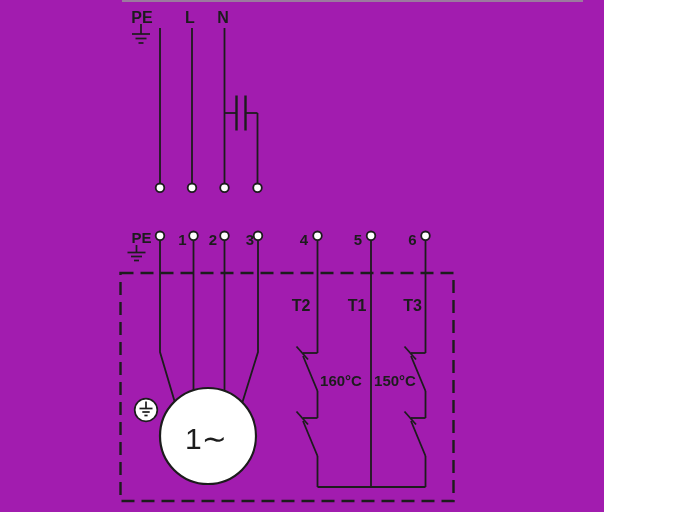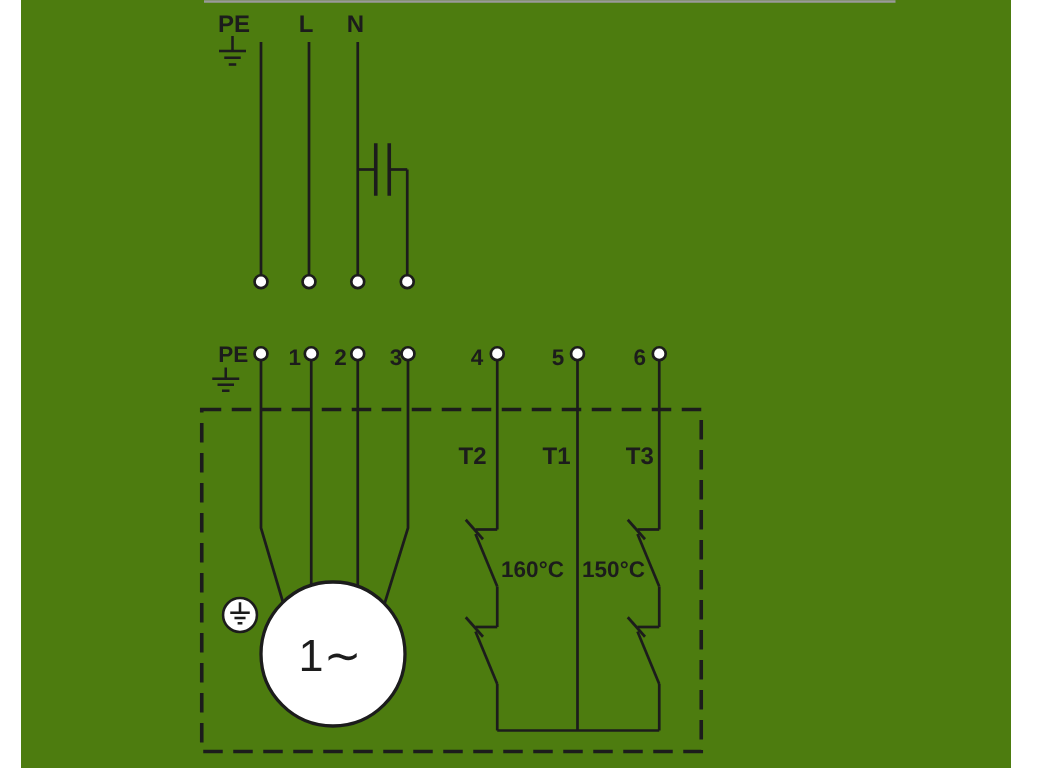--- a/index.html
+++ b/index.html
@@ -1,16 +1,16 @@
 <!DOCTYPE html>
 <html><head>
 <meta charset="utf-8">
 <style>
   html,body{margin:0;padding:0;background:#ffffff;}
-  .stage{position:relative;width:660px;height:512px;background:#4d7c0f;overflow:hidden;margin-left:14px;}
+  .stage{position:relative;width:604px;height:512px;background:#a21caf;overflow:hidden;}
   svg{position:absolute;left:0;top:0;}
   svg text{
     font-family:"Liberation Sans","DejaVu Sans",sans-serif;
     fill:#1c1c1c;
     text-anchor:middle;
     dominant-baseline:central;
   }
   .lbl{font-weight:bold;font-size:16px;}
   .num{font-weight:bold;font-size:15px;}
   .temp{font-weight:bold;font-size:15px;}

